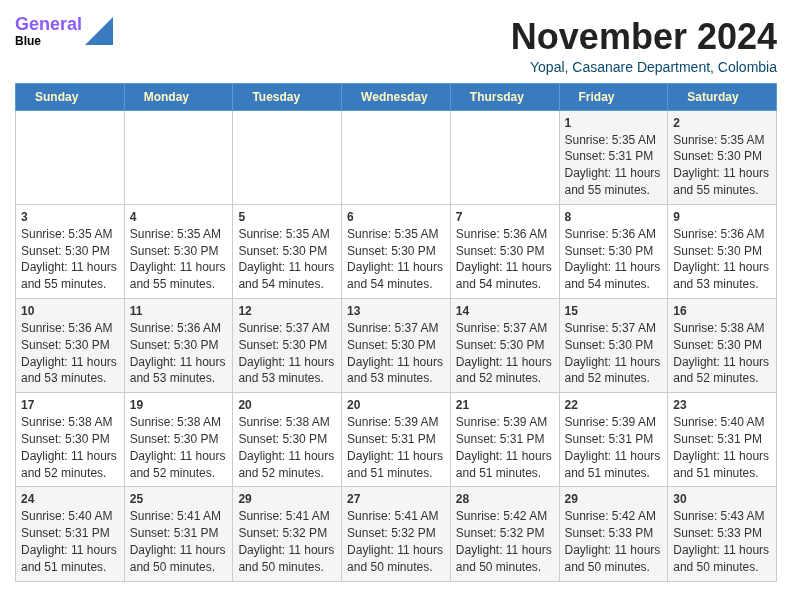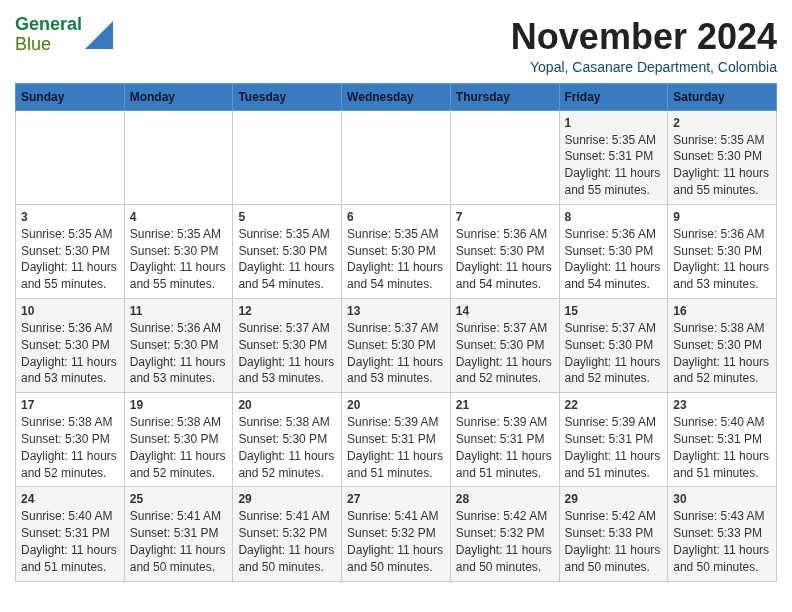--- a/index.html
+++ b/index.html
@@ -22,26 +22,26 @@
       margin-top: 5px;
     }
     .logo-text {
       display: flex;
       flex-direction: column;
       line-height: 1.1;
     }
     .logo-general {
       font-size: 18px;
       font-weight: bold;
-      color: #15803d;
+      color: #8b5cf6;
     }
     .logo-blue {
-      font-size: 18px;
-      font-weight: normal;
-      color: #4d7c0f;
+      font-size: 12px;
+      font-weight: bold;
+      color: #000000;
     }
     .logo-icon {
       width: 28px;
       height: 28px;
       margin-left: 3px;
       fill: #3a7abf;
     }
     .title-area {
       text-align: right;
       margin-top: 7px;
@@ -57,24 +57,24 @@
       color: #0c4a6e;
       margin-top: 2px;
     }
     table {
       width: 100%;
       border-collapse: collapse;
       table-layout: fixed;
     }
     thead tr th {
       background-color: #3a7abf;
-      color: #0f172a;
+      color: #fef9c3;
       font-size: 12px;
       font-weight: bold;
-      padding: 6px 5px;
+      padding: 6px 19px;
       text-align: left;
       border: 1px solid #5a9ad4;
     }
     tbody tr td {
       vertical-align: top;
       padding: 5px 5px;
       font-size: 10.5px;
       color: #333;
       border: 1px solid #ccc;
       height: 88px;

